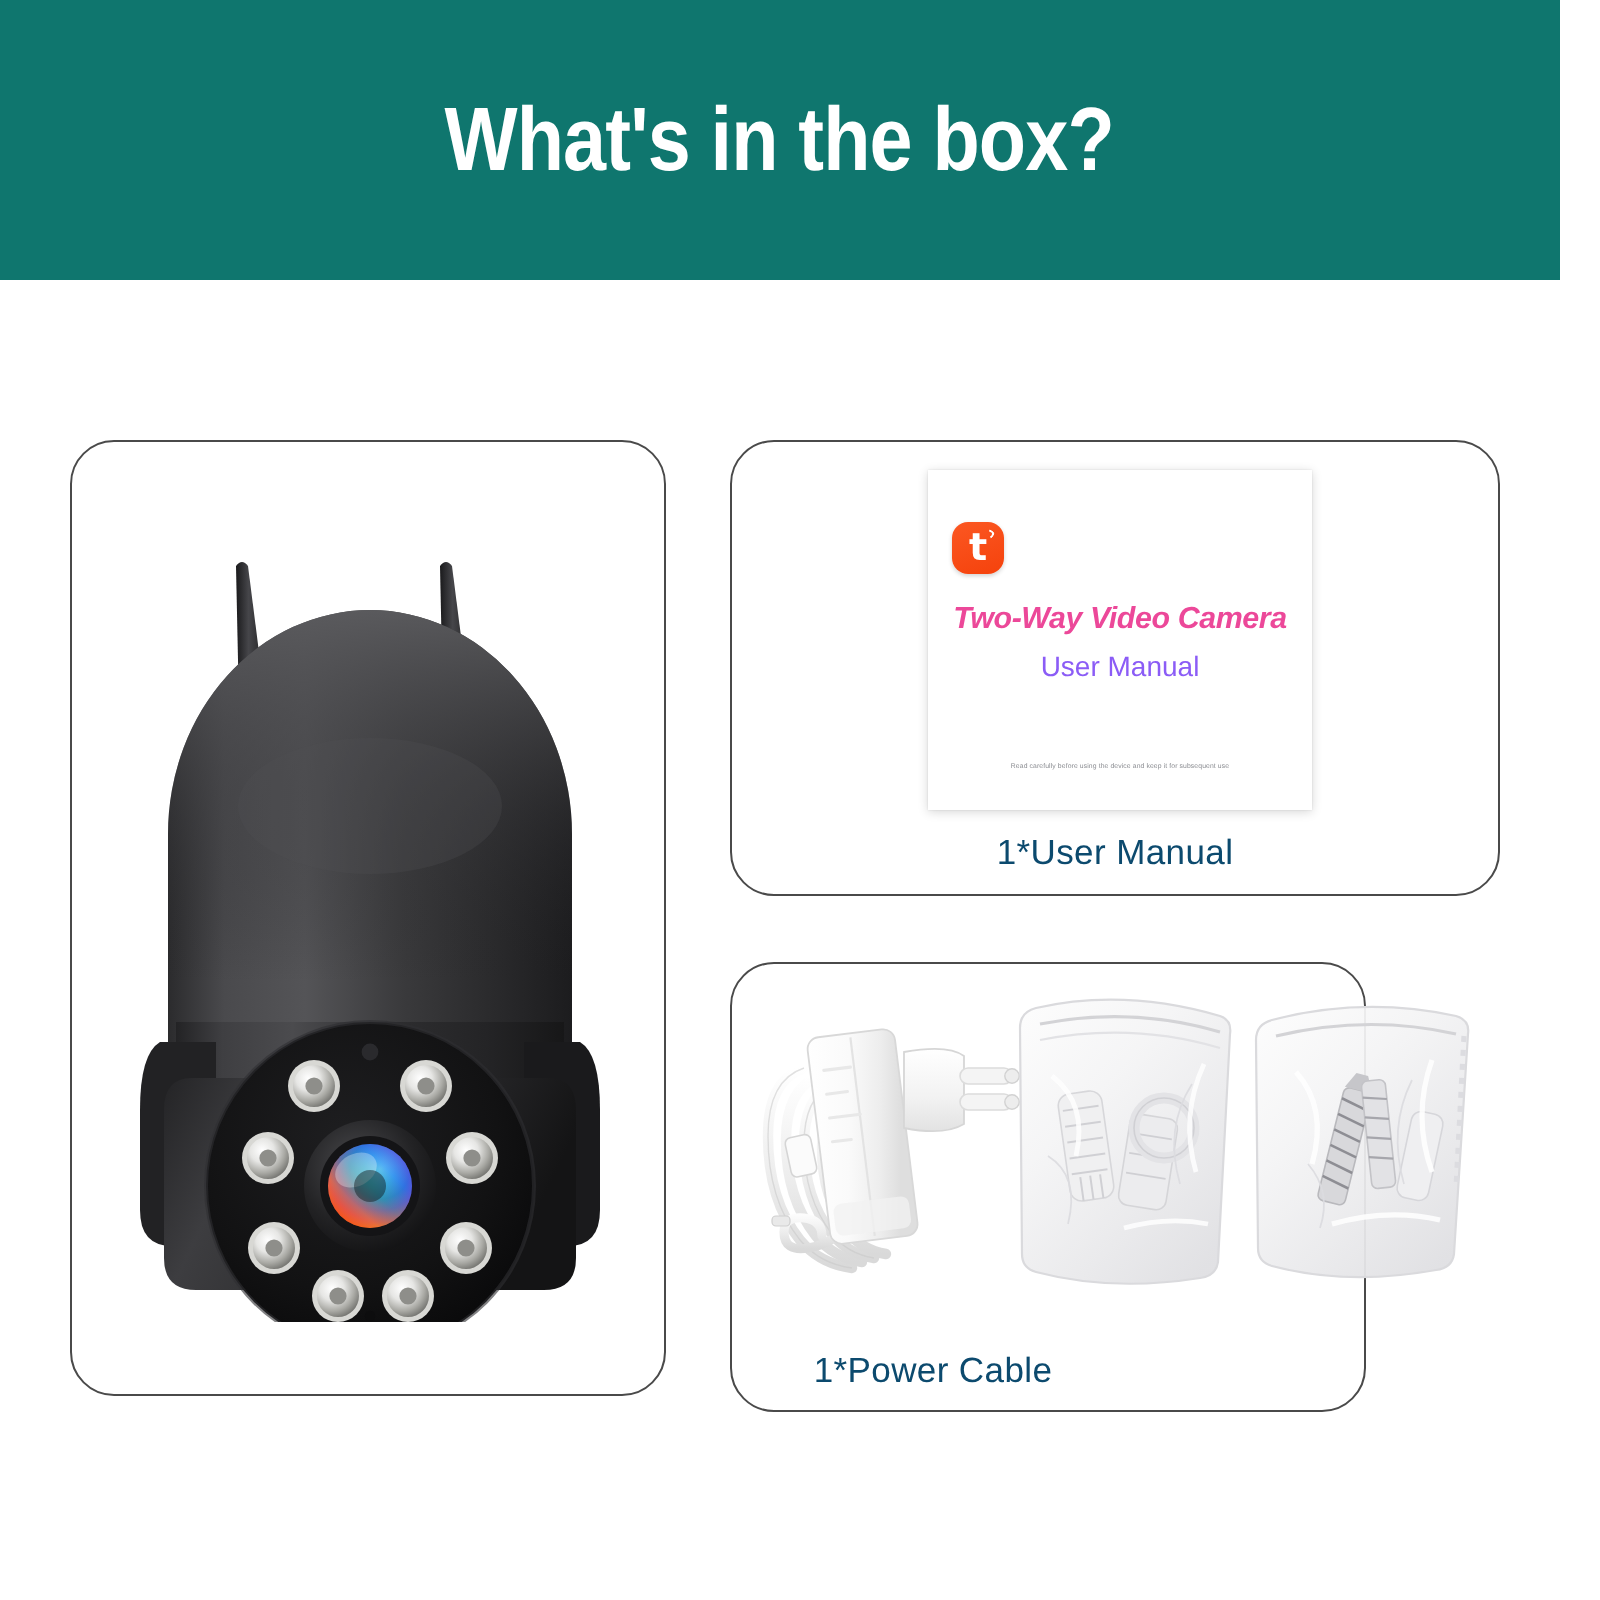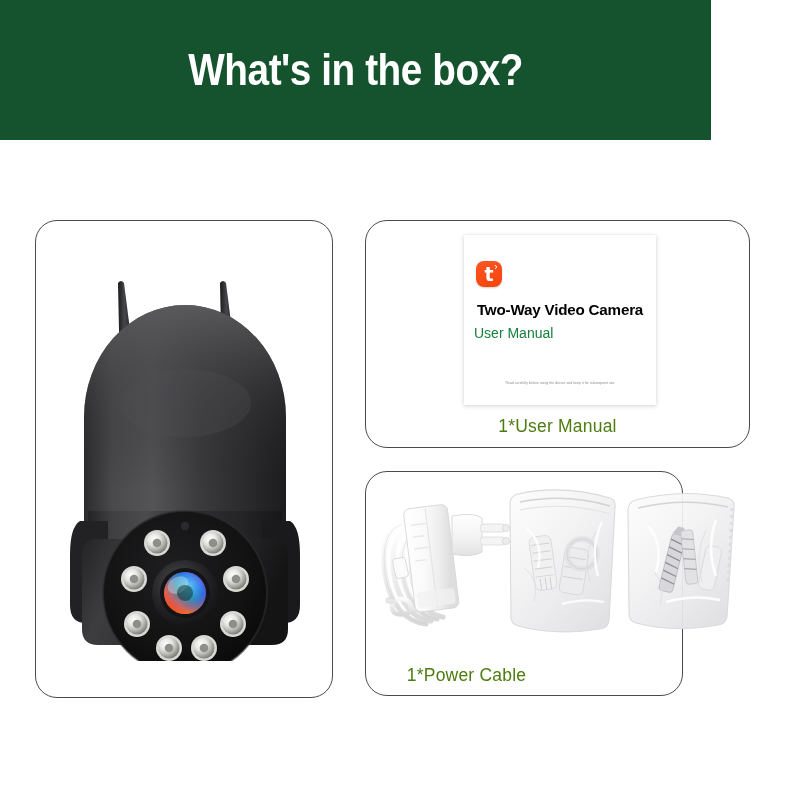--- a/index.html
+++ b/index.html
@@ -8,22 +8,22 @@
     width: 800px; height: 800px;
     background: #ffffff;
     font-family: "Liberation Sans", "DejaVu Sans", sans-serif;
     overflow: hidden;
   }
   .page { position: relative; width: 800px; height: 800px; background: #fff; }
 
   
   .header-band {
     position: absolute; left: 0; top: 0;
-    width: 711px; height: 140px;
-    background: #14532d;
+    width: 780px; height: 140px;
+    background: #0f766e;
     display: flex; align-items: center; justify-content: center;
   }
   .header-title {
     color: #ffffff;
     font-size: 45px;
     font-weight: 700;
     letter-spacing: -0.5px;
     transform: scaleX(0.86);
     font-family: "Liberation Sans", "DejaVu Sans", sans-serif;
     white-space: nowrap;
@@ -31,26 +31,26 @@
 
   
   .card {
     position: absolute;
     background: #fff;
     border: 1px solid #4a4a4a;
     border-radius: 22px;
   }
   #card-camera     { left: 35px;  top: 220px; width: 298px; height: 478px; }
   #card-manual     { left: 365px; top: 220px; width: 385px; height: 228px; }
-  #card-accessory  { left: 365px; top: 471px; width: 318px; height: 225px; }
+  #card-accessory  { left: 365px; top: 481px; width: 318px; height: 225px; }
 
   .card-label {
     position: absolute;
     font-size: 17.5px;
-    color: #4d7c0f;
+    color: #0c4a6e;
     letter-spacing: 0.2px;
     white-space: nowrap;
     text-align: center;
   }
   #label-camera    { left: 0; right: 0; bottom: 12px; }
   #label-manual    { left: 0; right: 0; bottom: 10px; }
   #label-power     { left: 8px;  width: 185px; bottom: 9px; }
   #label-accessory { left: 190px; width: 185px; bottom: 9px; }
 
   
@@ -80,27 +80,28 @@
   .tuya-logo .t-dot {
     position: absolute; right: 5px; top: 4px;
     width: 4px; height: 4px; border-radius: 50%;
     border: 1.2px solid #ffffff; border-left-color: transparent;
     border-bottom-color: transparent;
     transform: rotate(35deg);
   }
   .manual-title {
     position: absolute; left: 0; right: 0; top: 66px;
     text-align: center;
-    font-size: 15.2px; font-weight: 700; color: #000000;
+    font-size: 15.2px; font-weight: 700; color: #ec4899;
     letter-spacing: -0.2px;
+    font-style: italic;
   }
   .manual-sub {
-    position: absolute; left: 10px; right: 0; top: 90px;
-    text-align: left;
-    font-size: 14px; color: #15803d;
+    position: absolute; left: 0; right: 0; top: 90px;
+    text-align: center;
+    font-size: 14px; color: #8b5cf6;
   }
   .manual-fine {
     position: absolute; left: 10px; right: 10px; top: 146px;
     text-align: center;
     font-size: 3.4px; color: #8b8d92; letter-spacing: 0.06px;
     white-space: nowrap; overflow: hidden;
   }
 
   
   .acc-stage { position: absolute; left: 0; top: 0; width: 385px; height: 185px; }

